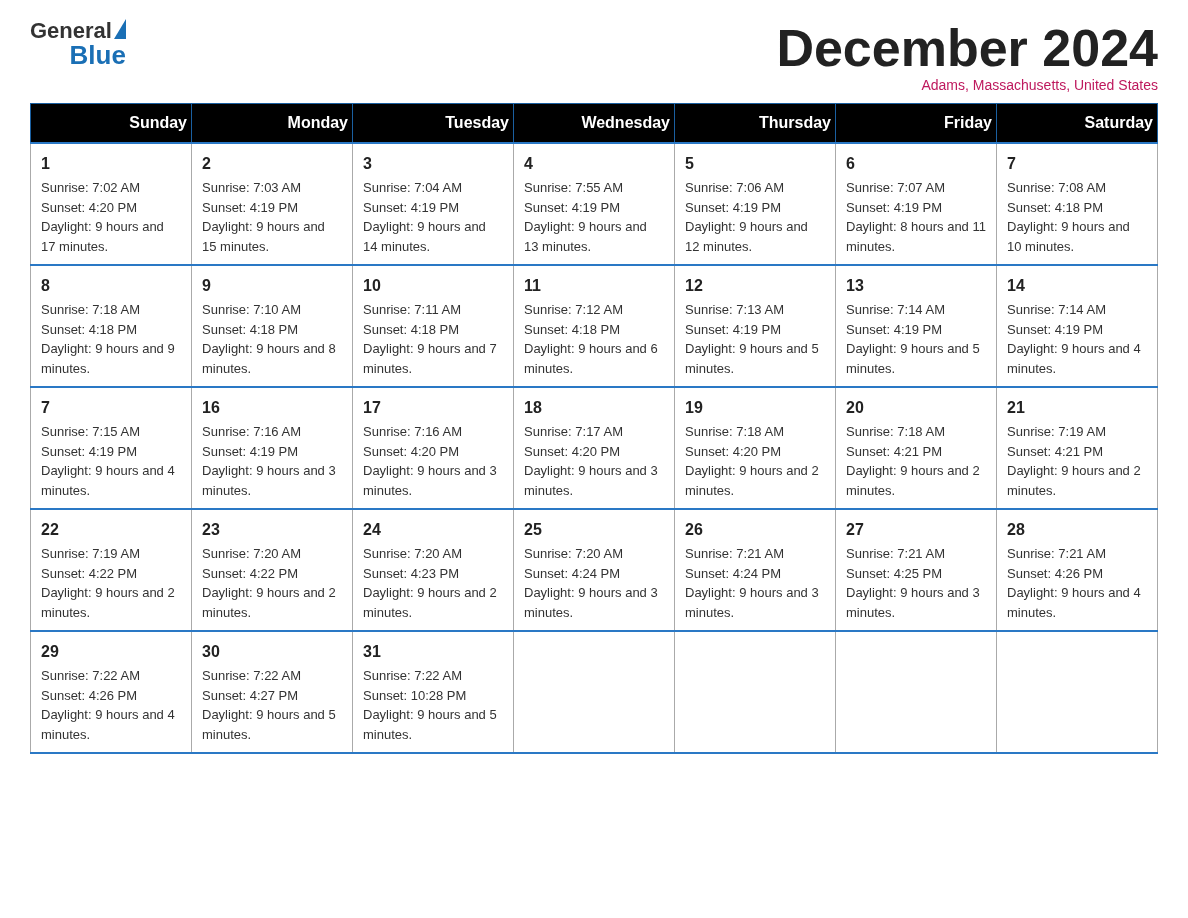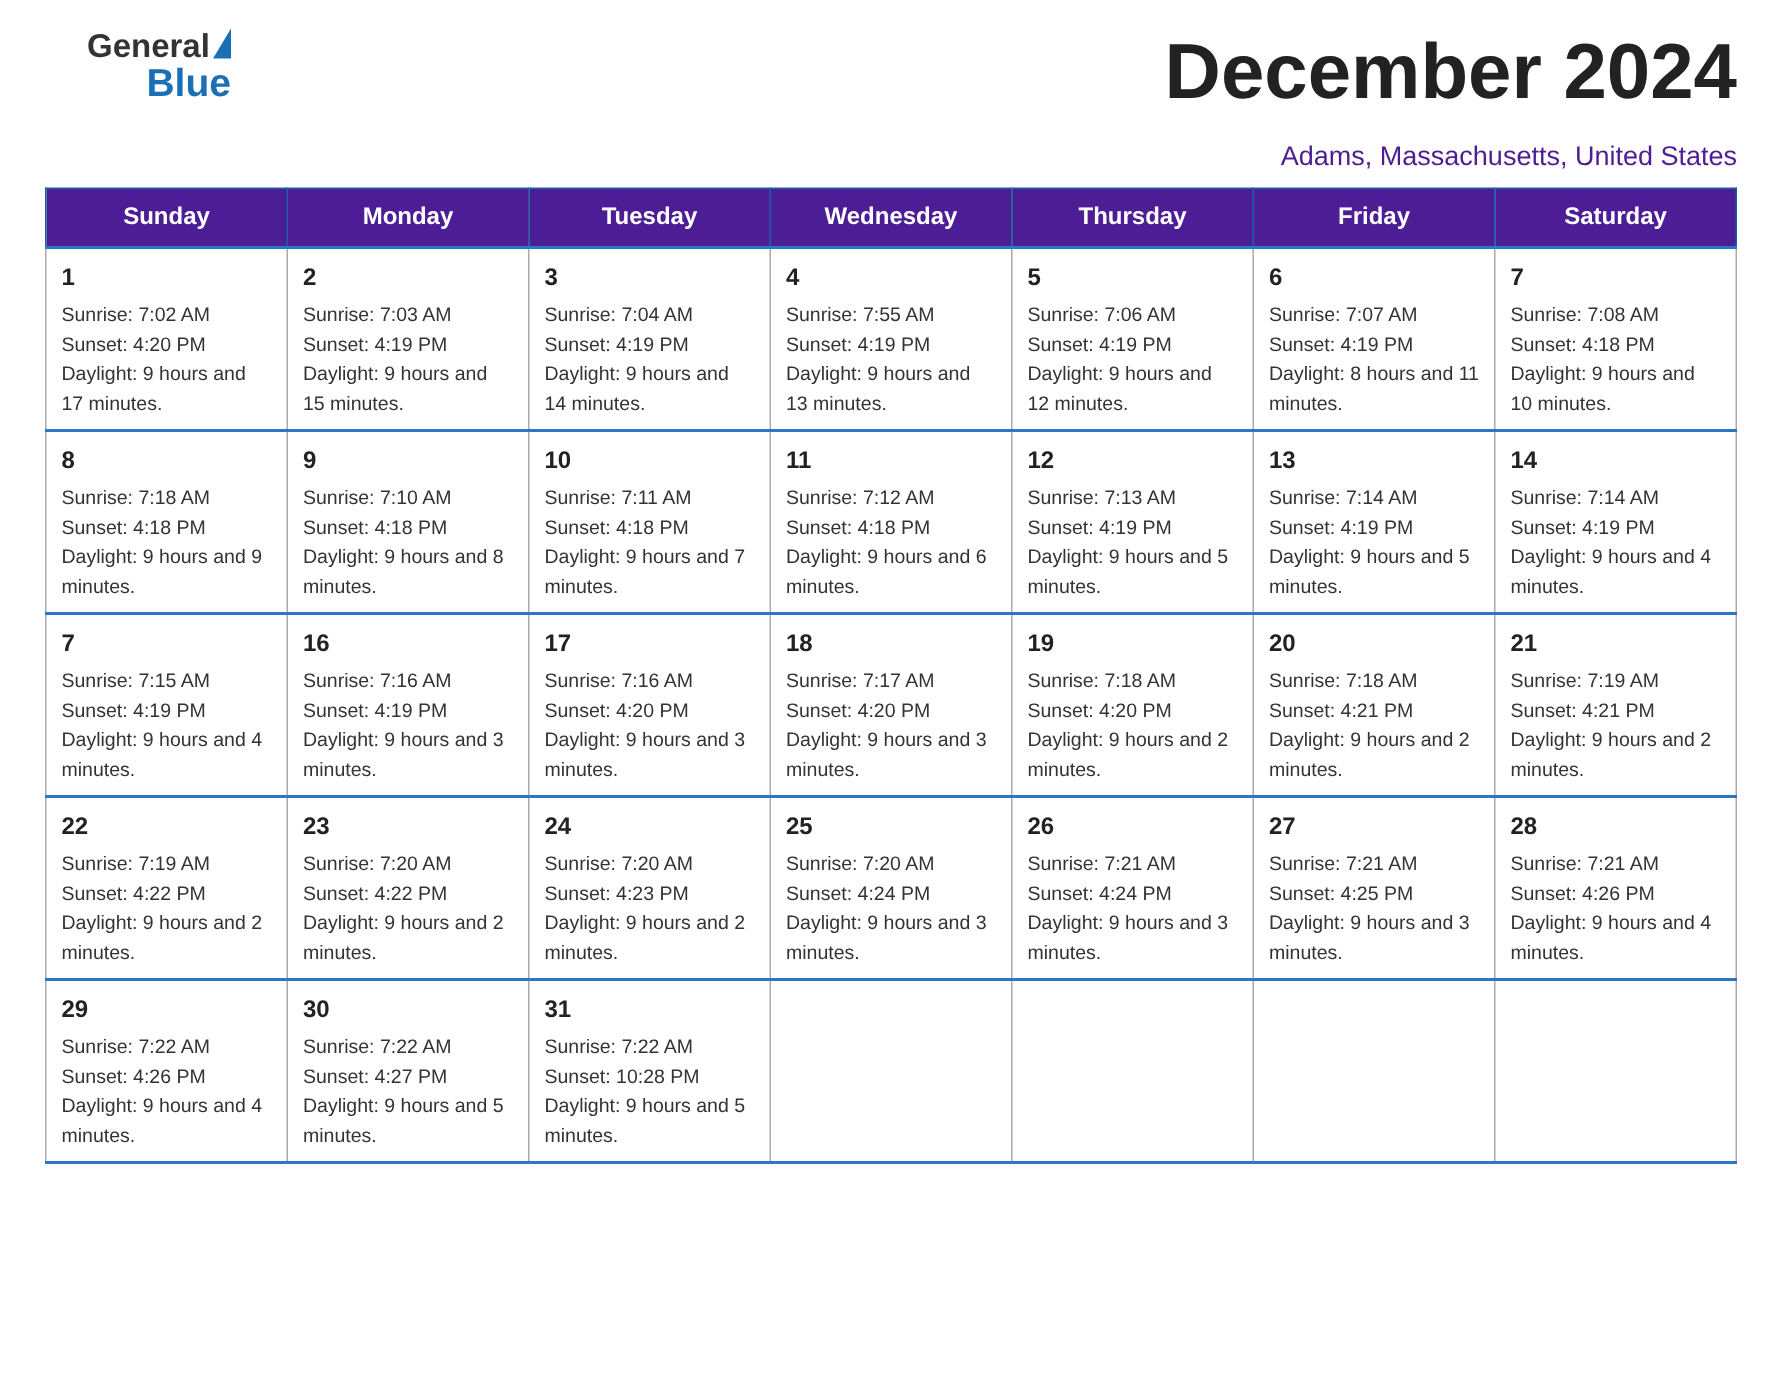--- a/index.html
+++ b/index.html
@@ -13,21 +13,20 @@
     .header-row {
       display: flex;
       justify-content: space-between;
       align-items: flex-start;
       margin-bottom: 10px;
     }
     .logo {
       display: flex;
       align-items: center;
       gap: 2px;
-      margin-left: 28px;
     }
     .logo-text-general {
       font-size: 22px;
       font-weight: bold;
       color: #333;
     }
     .logo-text-blue {
       font-size: 26px;
       font-weight: bold;
       color: #1a6fb5;
@@ -43,36 +42,36 @@
     .title-block {
       text-align: right;
     }
     .month-title {
       font-size: 52px;
       font-weight: bold;
       color: #222;
       line-height: 1.1;
     }
     .location-title {
-      font-size: 18px;
-      color: #4c1d95;
-      margin-top: 17px;
+      font-size: 14px;
+      color: #be185d;
+      margin-top: 0;
     }
     .calendar-table {
       width: 100%;
       border-collapse: collapse;
       margin-top: 10px;
     }
     .calendar-table th {
-      background-color: #4c1d95;
+      background-color: #000000;
       color: #fff;
       font-size: 16px;
       font-weight: bold;
-      padding: 10px 18px;
-      text-align: center;
+      padding: 10px 4px;
+      text-align: right;
       border: 1px solid #1a5fa0;
     }
     .calendar-table td {
       vertical-align: top;
       padding: 8px 10px;
       border: 1px solid #aaa;
       font-size: 13px;
       color: #333;
       width: 14.28%;
       min-height: 100px;

